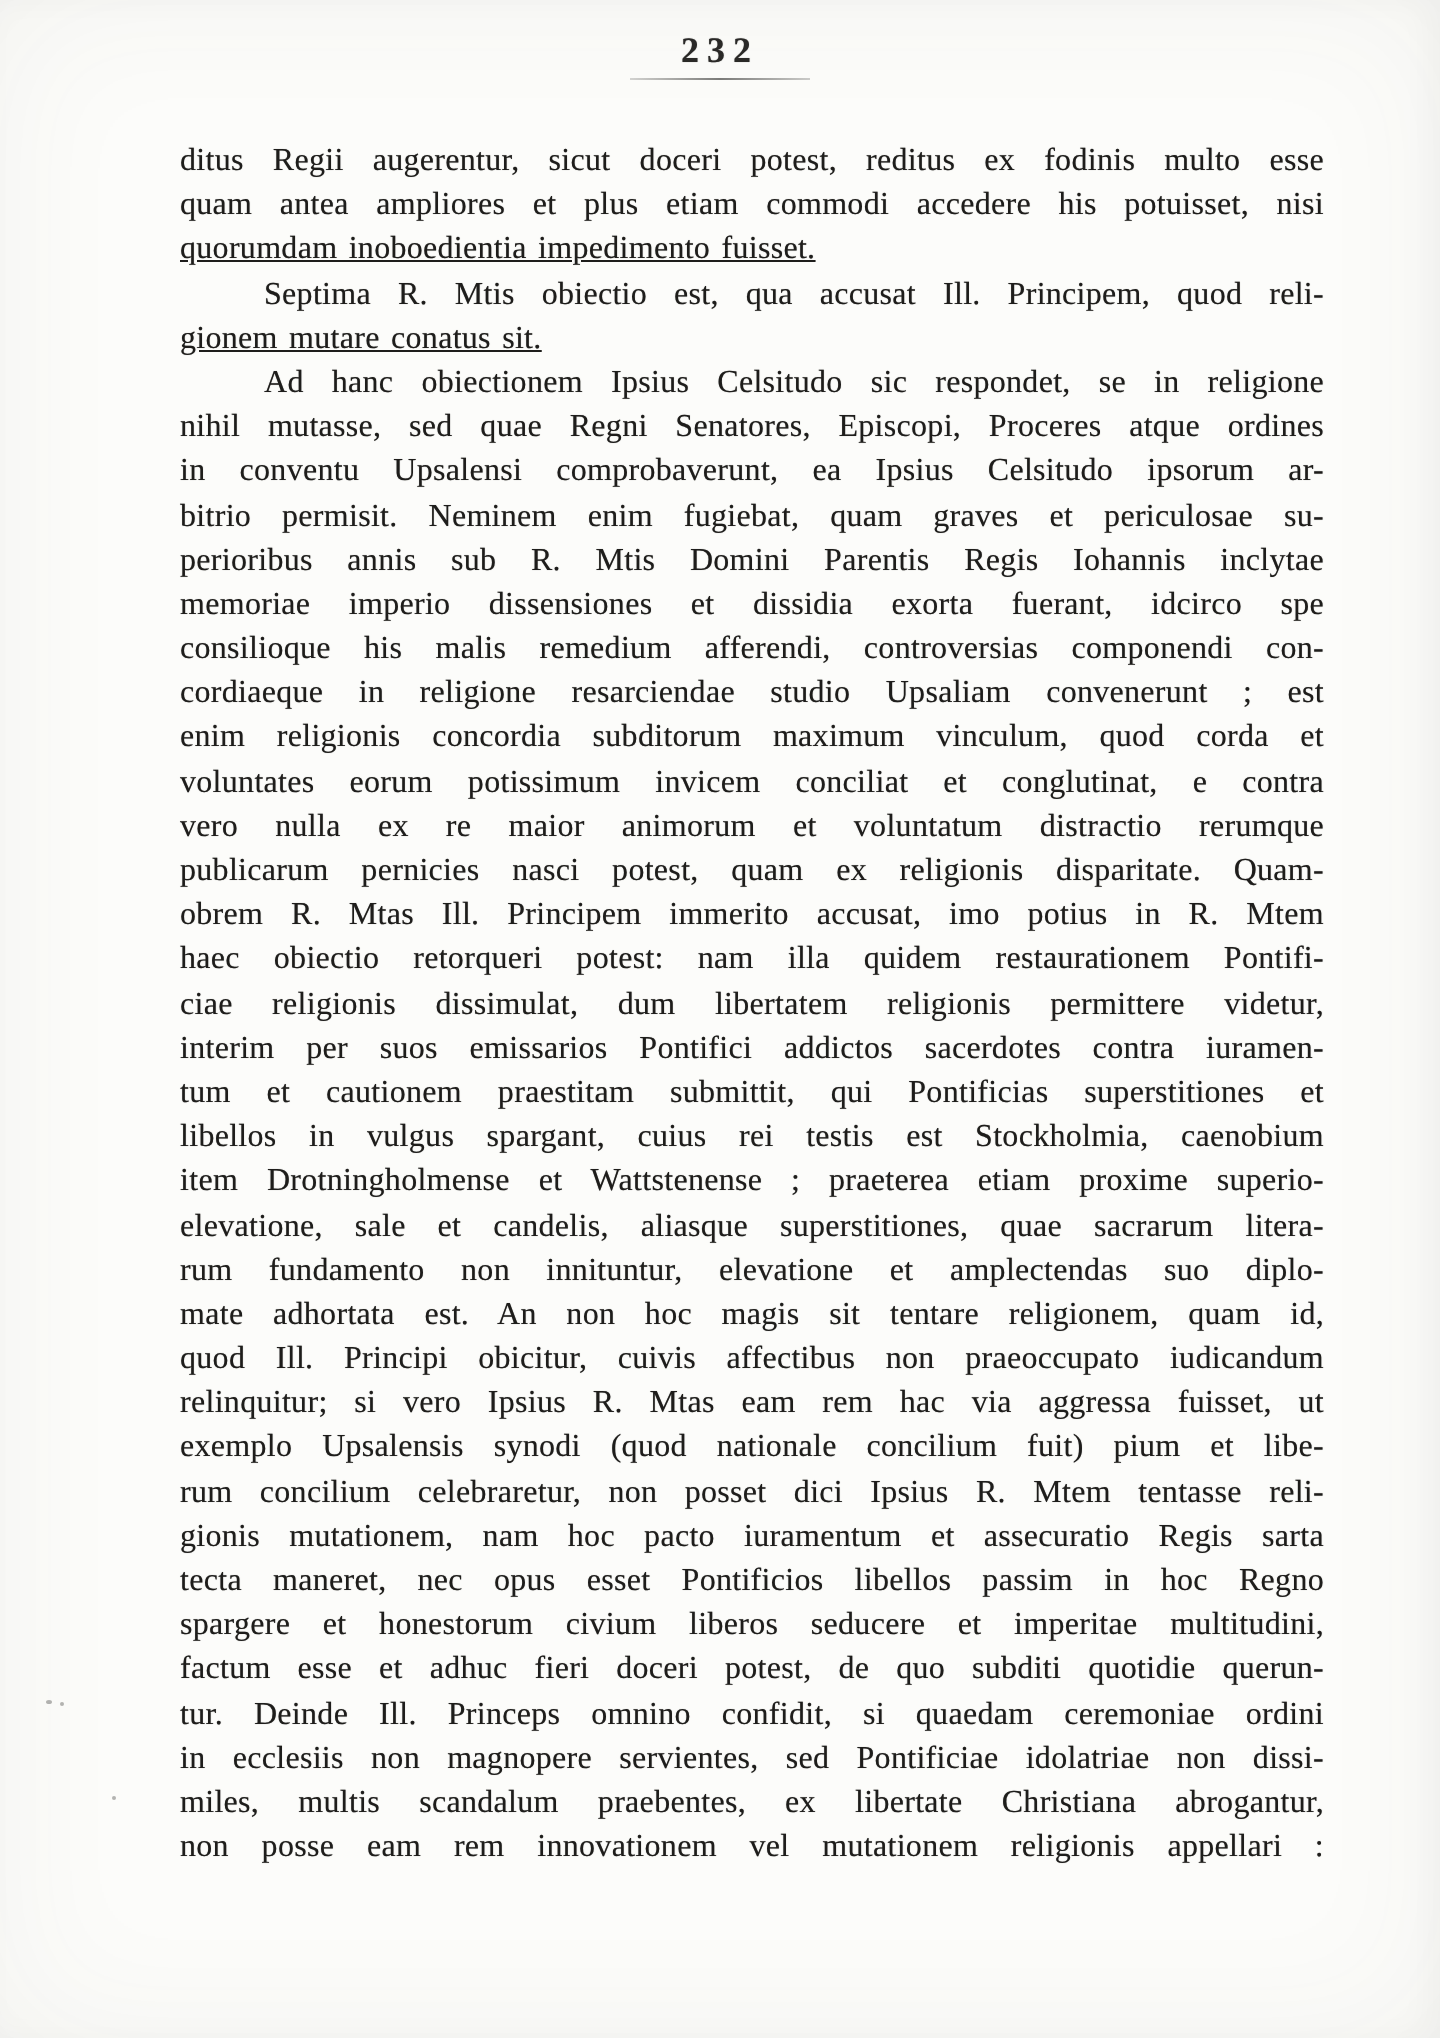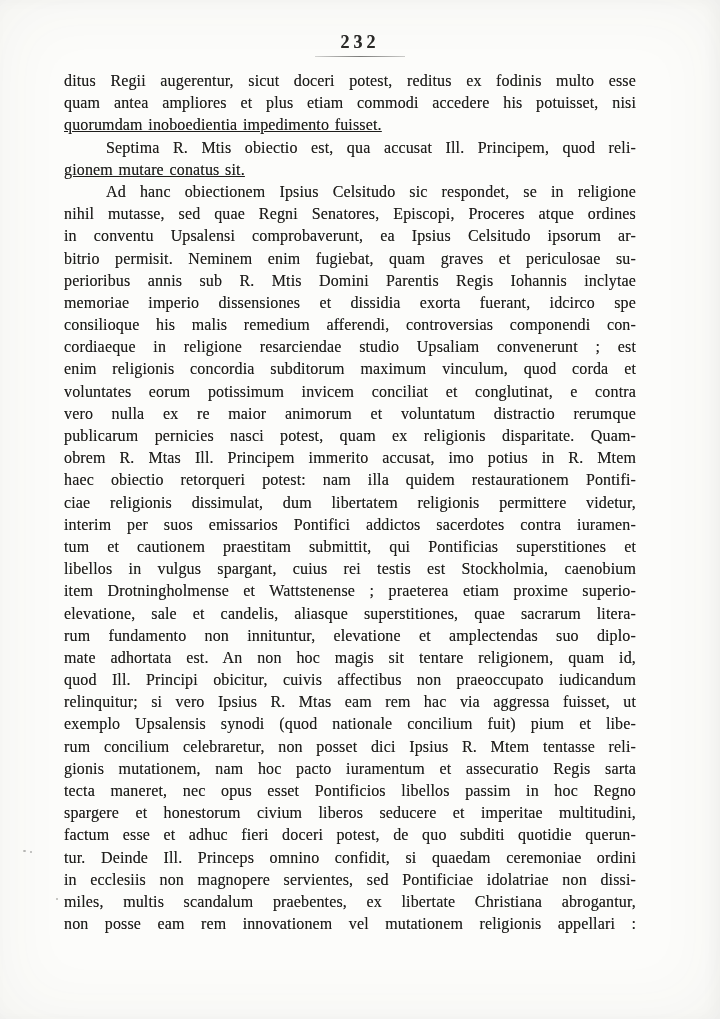--- a/index.html
+++ b/index.html
@@ -12,40 +12,40 @@
     width: 720px;
     height: 1019px;
     margin: 0;
     background: #fcfcfa;
     box-shadow: inset 0 0 70px rgba(80,75,60,0.05), inset -6px 0 16px rgba(0,0,0,0.03);
     overflow: hidden;
     font-family: "Liberation Serif", "DejaVu Serif", serif;
     color: #1e1d1b;
   }
   .page-header {
-    margin-top: 32px;
+    margin-top: 15px;
     text-align: center;
   }
   .page-number {
     display: inline-block;
     font-size: 18px;
     font-weight: bold;
     letter-spacing: 4px;
     color: #2a2927;
     text-shadow: 0 0 0.5px rgba(40,40,40,0.5);
   }
   .page-number-rule {
     width: 90px;
     height: 1px;
     margin: 3px auto 0 auto;
     background: linear-gradient(to right, rgba(90,90,88,0.25), rgba(80,80,78,0.75), rgba(90,90,88,0.3));
   }
   .text-block {
     position: absolute;
-    left: 64px;
+    left: 90px;
     top: 70px;
     width: 572px;
   }
   .line {
     font-size: 16px;
     line-height: 22.2px;
     height: 22.2px;
     letter-spacing: 0.15px;
     word-spacing: 1.5px;
     text-align: justify;

